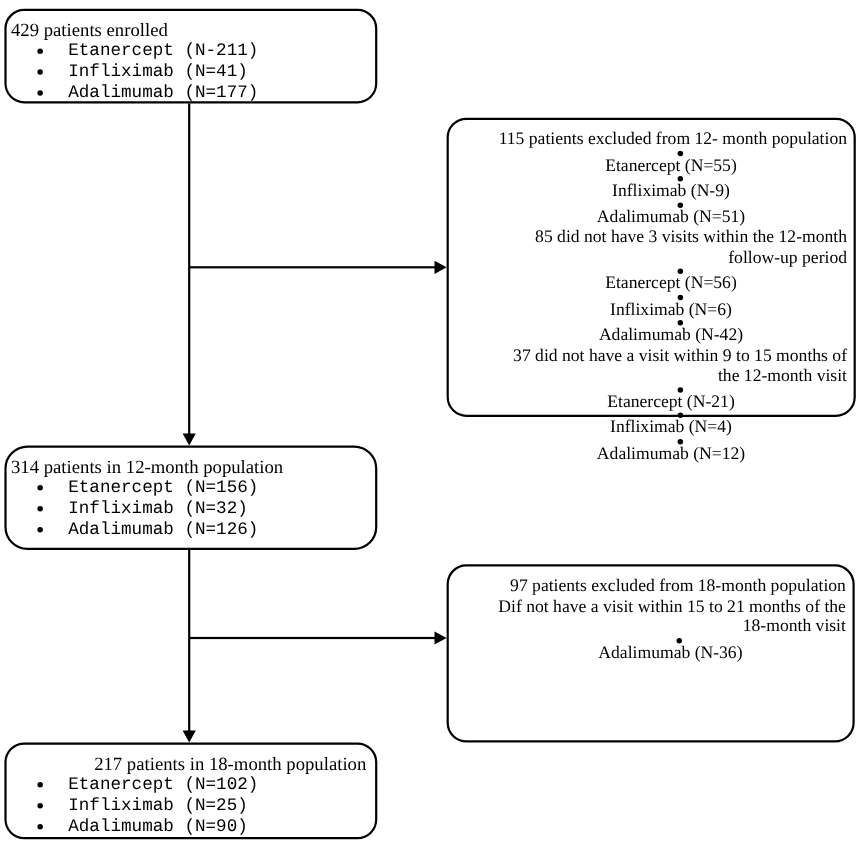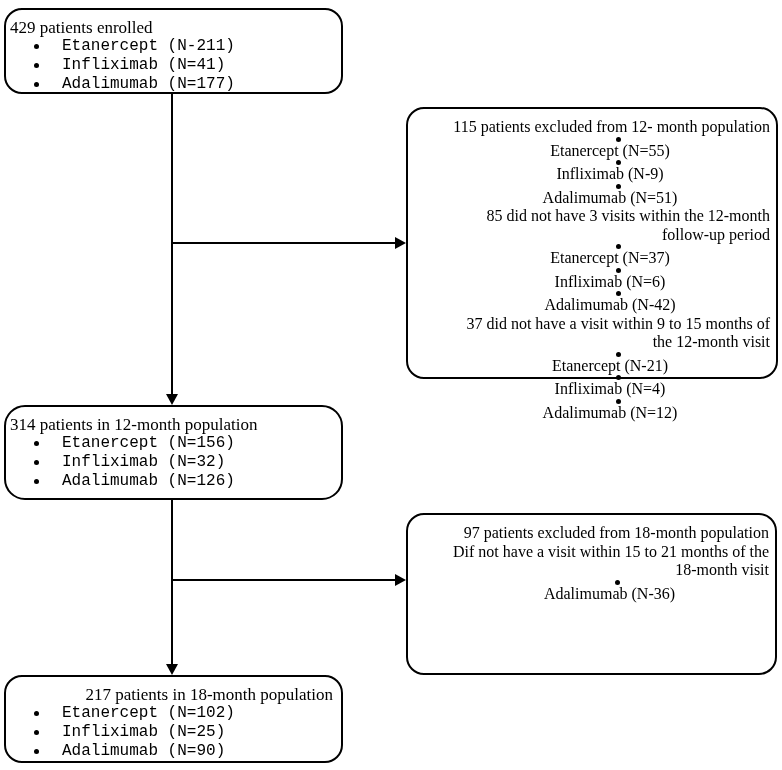--- a/index.html
+++ b/index.html
@@ -93,21 +93,21 @@
       <span class="dot"></span>
       <span>Infliximab (N-9)</span>
     </div>
     <div class="bullet">
       <span class="dot"></span>
       <span>Adalimumab (N=51)</span>
     </div>
     <div class="heading">85 did not have 3 visits within the 12-month follow-up period</div>
     <div class="bullet">
       <span class="dot"></span>
-      <span>Etanercept (N=37)</span>
+      <span>Etanercept (N=56)</span>
     </div>
     <div class="bullet">
       <span class="dot"></span>
       <span>Infliximab (N=6)</span>
     </div>
     <div class="bullet">
       <span class="dot"></span>
       <span>Adalimumab (N-42)</span>
     </div>
     <div class="heading">37 did not have a visit within 9 to 15 months of the 12-month visit</div>

